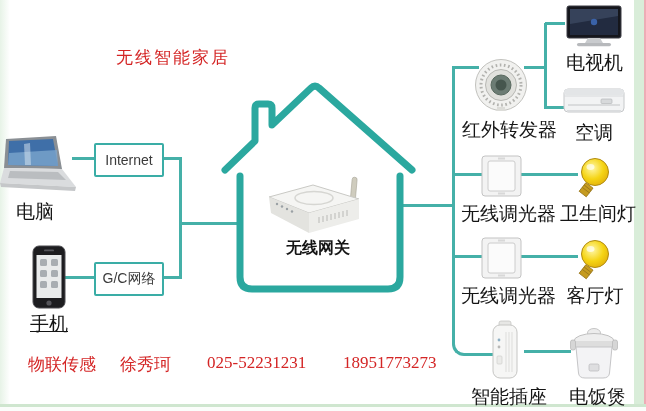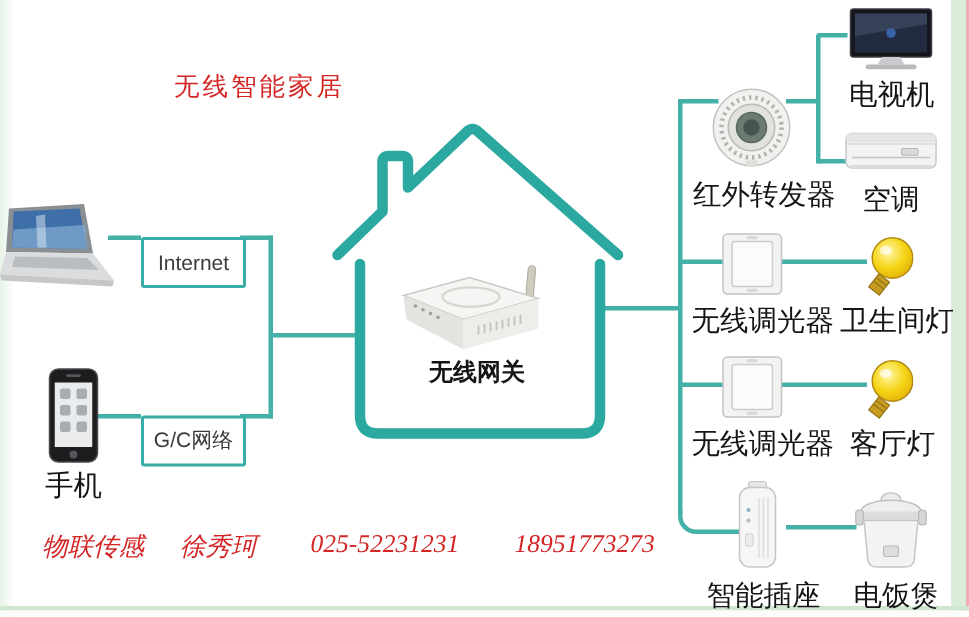--- a/index.html
+++ b/index.html
@@ -11,36 +11,36 @@
   .edge-right-green{position:absolute;left:634px;top:0;width:10px;height:411px;background:#d9edd9;}
   .edge-right-pink{position:absolute;left:644px;top:0;width:2px;height:411px;background:#eeacb6;}
   .edge-bottom{position:absolute;left:0;top:404px;width:646px;height:3px;background:#cfe6cf;}
   .edge-bottom-white{position:absolute;left:0;top:407px;width:646px;height:4px;background:#fbfdfb;}
 
   .title{position:absolute;left:116px;top:46px;font-size:17px;letter-spacing:2px;
          color:#d42525;white-space:nowrap;}
 
   .lbl{position:absolute;color:#151515;font-size:19px;text-align:center;white-space:nowrap;}
   .lbl-computer{left:2px;top:199px;width:66px;}
-  .lbl-phone{left:18px;top:311px;width:62px;}
+  .lbl-phone{left:18px;top:311px;width:62px;text-decoration:underline;}
   .lbl-gateway{left:268px;top:238px;width:100px;font-weight:bold;font-size:16px;
                font-family:"Liberation Sans",sans-serif;}
   .lbl-ir{left:462px;top:117px;width:80px;text-align:right;}
   .lbl-tv{left:566px;top:50px;width:56px;}
   .lbl-ac{left:565px;top:120px;width:58px;}
   .lbl-dim1{left:461px;top:201px;width:82px;}
   .lbl-bath{left:560px;top:201px;width:72px;}
   .lbl-dim2{left:461px;top:283px;width:82px;}
   .lbl-living{left:564px;top:283px;width:62px;}
   .lbl-socket{left:471px;top:384px;width:70px;}
   .lbl-cooker{left:569px;top:384px;width:54px;text-align:right;}
 
   .netbox{position:absolute;width:66px;height:30px;border:2px solid #3aada6;border-radius:2px;
           background:#fff;display:flex;align-items:center;justify-content:center;
-          font-family:"Liberation Sans",sans-serif;font-size:14px;color:#3b3b3b;margin-top:15px;}
+          font-family:"Liberation Sans",sans-serif;font-size:14px;color:#3b3b3b;}
   .box-internet{left:94px;top:143px;}
   .box-gc{left:94px;top:262px;}
 
   
   .tl{position:absolute;background:#45b0a8;}
   .l-laptop-inet{left:72px;top:157px;width:22px;height:3px;}
   .l-inet-right{left:160px;top:157px;width:22px;height:3px;}
   .l-left-vert{left:179px;top:157px;width:3px;height:122px;}
   .l-phone-gc{left:63px;top:276px;width:31px;height:3px;}
   .l-gc-right{left:160px;top:276px;width:22px;height:3px;}
@@ -55,21 +55,21 @@
   .l-branch-d1{left:454px;top:173px;width:29px;height:3px;}
   .l-d1-bulb{left:521px;top:173px;width:57px;height:3px;}
   .l-branch-d2{left:454px;top:255px;width:29px;height:3px;}
   .l-d2-bulb{left:521px;top:255px;width:57px;height:3px;}
   .l-curve{position:absolute;left:452px;top:340px;width:38px;height:13px;
            border-left:3px solid #45b0a8;border-bottom:3px solid #45b0a8;
            border-bottom-left-radius:12px;}
   .l-socket-cooker{left:524px;top:350px;width:47px;height:3px;}
 
   .dev{position:absolute;}
-  .footer{position:absolute;top:353px;color:#d42525;font-size:17px;white-space:nowrap;font-style:italic;}
+  .footer{position:absolute;top:353px;color:#d42525;font-size:17px;white-space:nowrap;}
   .f-company{left:28px;} .f-name{left:120px;} .f-tel{left:207px;} .f-mobile{left:343px;}
 </style>
 </head>
 <body>
 
 <div class="stage">
 
   <svg width="0" height="0" style="position:absolute" aria-hidden="true">
     <defs>
       <radialGradient id="bulbGrad" cx="40%" cy="35%" r="75%">
@@ -246,20 +246,21 @@
     <rect x="19" y="38" width="10" height="7" rx="1.5" fill="#dedee0" stroke="#b8b8ba" stroke-width="0.7"></rect>
   </svg>
 
   <div class="netbox box-internet">
     <span>Internet</span>
   </div>
   <div class="netbox box-gc">
     <span>G/C网络</span>
   </div>
 
+  <div class="lbl lbl-computer">电脑</div>
   <div class="lbl lbl-phone">手机</div>
   <div class="lbl lbl-gateway">无线网关</div>
   <div class="lbl lbl-ir">红外转发器</div>
   <div class="lbl lbl-tv">电视机</div>
   <div class="lbl lbl-ac">空调</div>
   <div class="lbl lbl-dim1">无线调光器</div>
   <div class="lbl lbl-bath">卫生间灯</div>
   <div class="lbl lbl-dim2">无线调光器</div>
   <div class="lbl lbl-living">客厅灯</div>
   <div class="lbl lbl-socket">智能插座</div>

